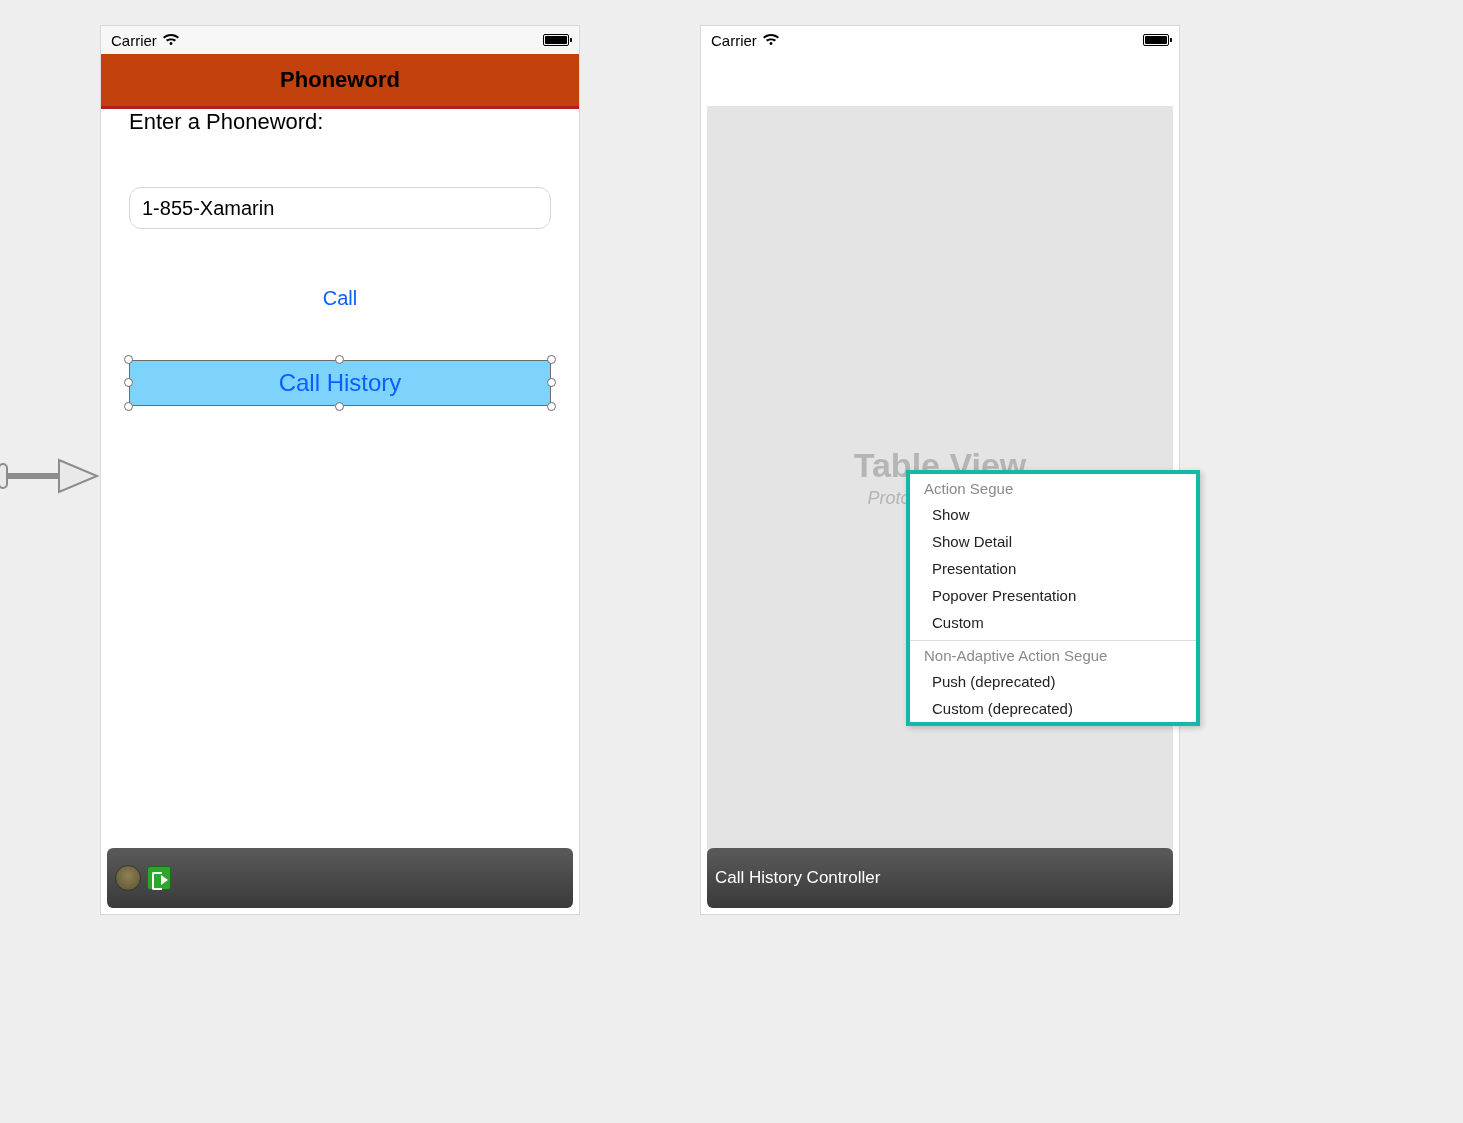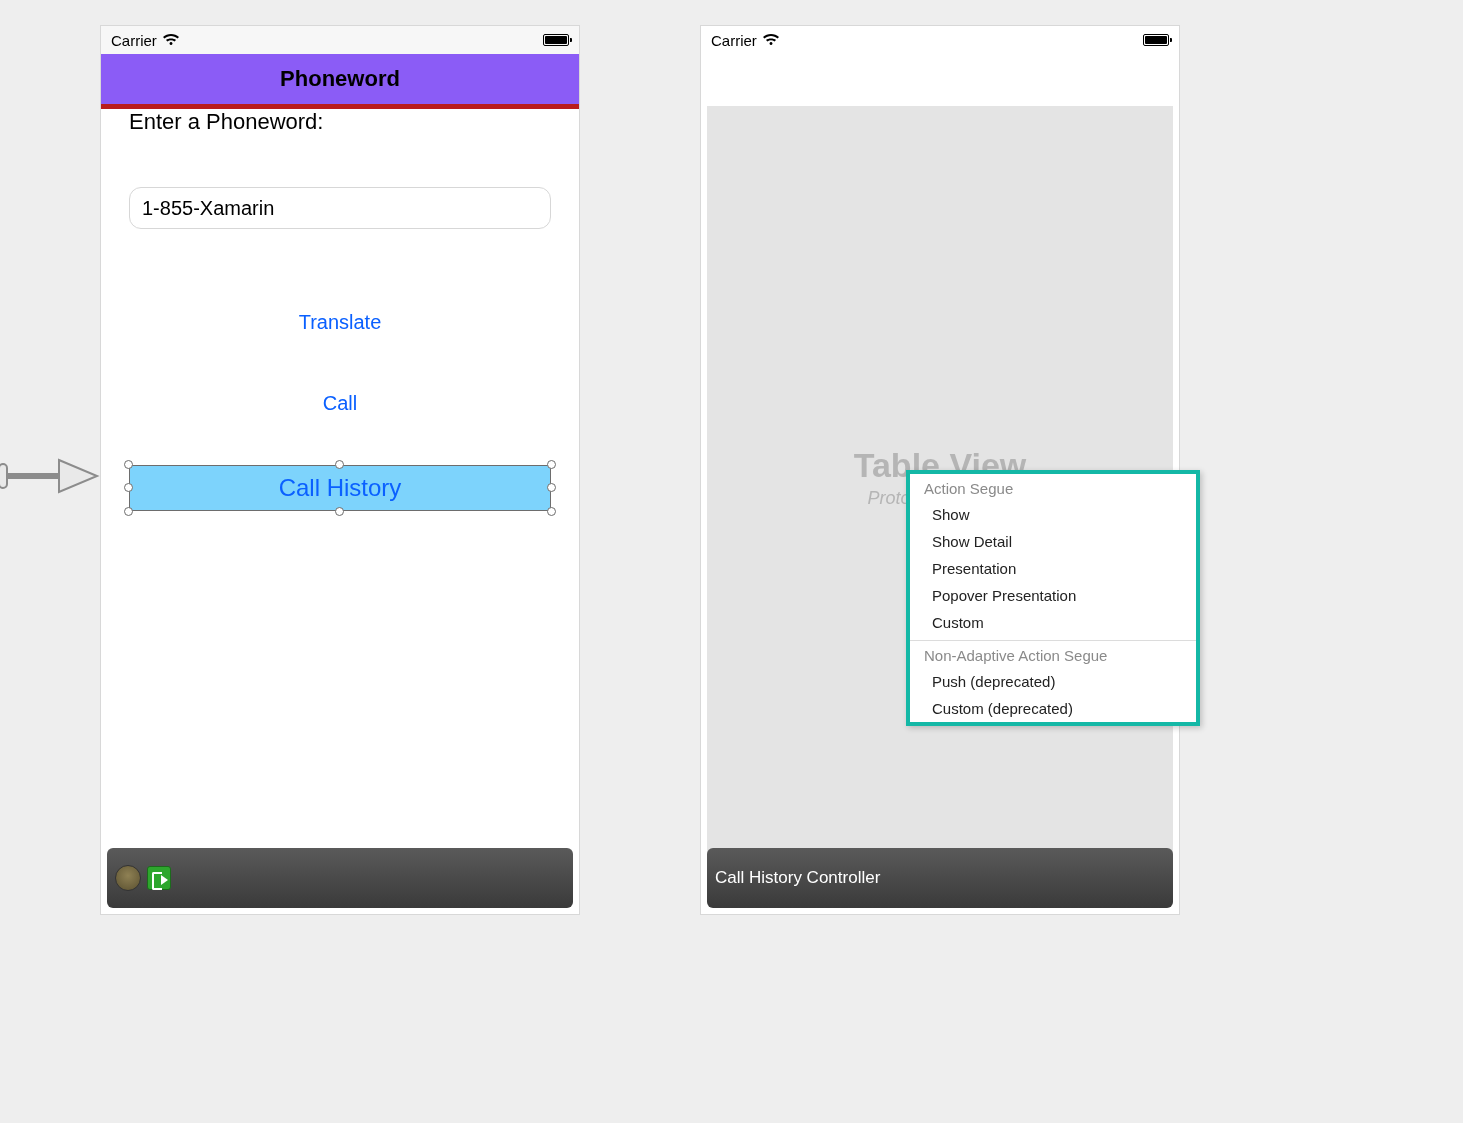--- a/index.html
+++ b/index.html
@@ -41,23 +41,23 @@
   .battery {
     width: 26px; height: 12px; border: 1.5px solid #000; border-radius: 2px; position: relative;
   }
   .battery::after {
     content:''; position:absolute; right:-4px; top:3px; width:2px; height:4px; background:#000; border-radius:0 1px 1px 0;
   }
   .battery-fill { position:absolute; background:#000; left:1px; top:1px; bottom:1px; right:1px; border-radius:1px;}
 
   .nav-bar {
     height: 55px;
-    border-bottom: 5px solid #b91c1c;
+    border-bottom: 3px solid #b91c1c;
     display:flex; align-items:center; justify-content:center;
-    background: #8b5cf6;
+    background: #c2410c;
   }
   .nav-title { font-size: 22px; font-weight: 700; color:#000; }
 
   .content { padding: 0 28px; }
 
   .prompt-label { font-size: 22px; color:#000; }
 
   .text-field {
     margin-top: 52px;
     height: 42px;
@@ -219,21 +219,20 @@
     <span class="nav-title">Phoneword</span>
   </div>
 
   <div class="content">
     <div class="prompt-label">Enter a Phoneword:</div>
 
     <div class="text-field">
       <span>1-855-Xamarin</span>
     </div>
 
-    <div class="ios-button">Translate</div>
 
     <div class="ios-button call-btn">Call</div>
 
     <div class="selected-button-container">
       <div class="selected-button">Call History</div>
       <div class="sel-handle h-tl"></div>
       <div class="sel-handle h-tm"></div>
       <div class="sel-handle h-tr"></div>
       <div class="sel-handle h-ml"></div>
       <div class="sel-handle h-mr"></div>

